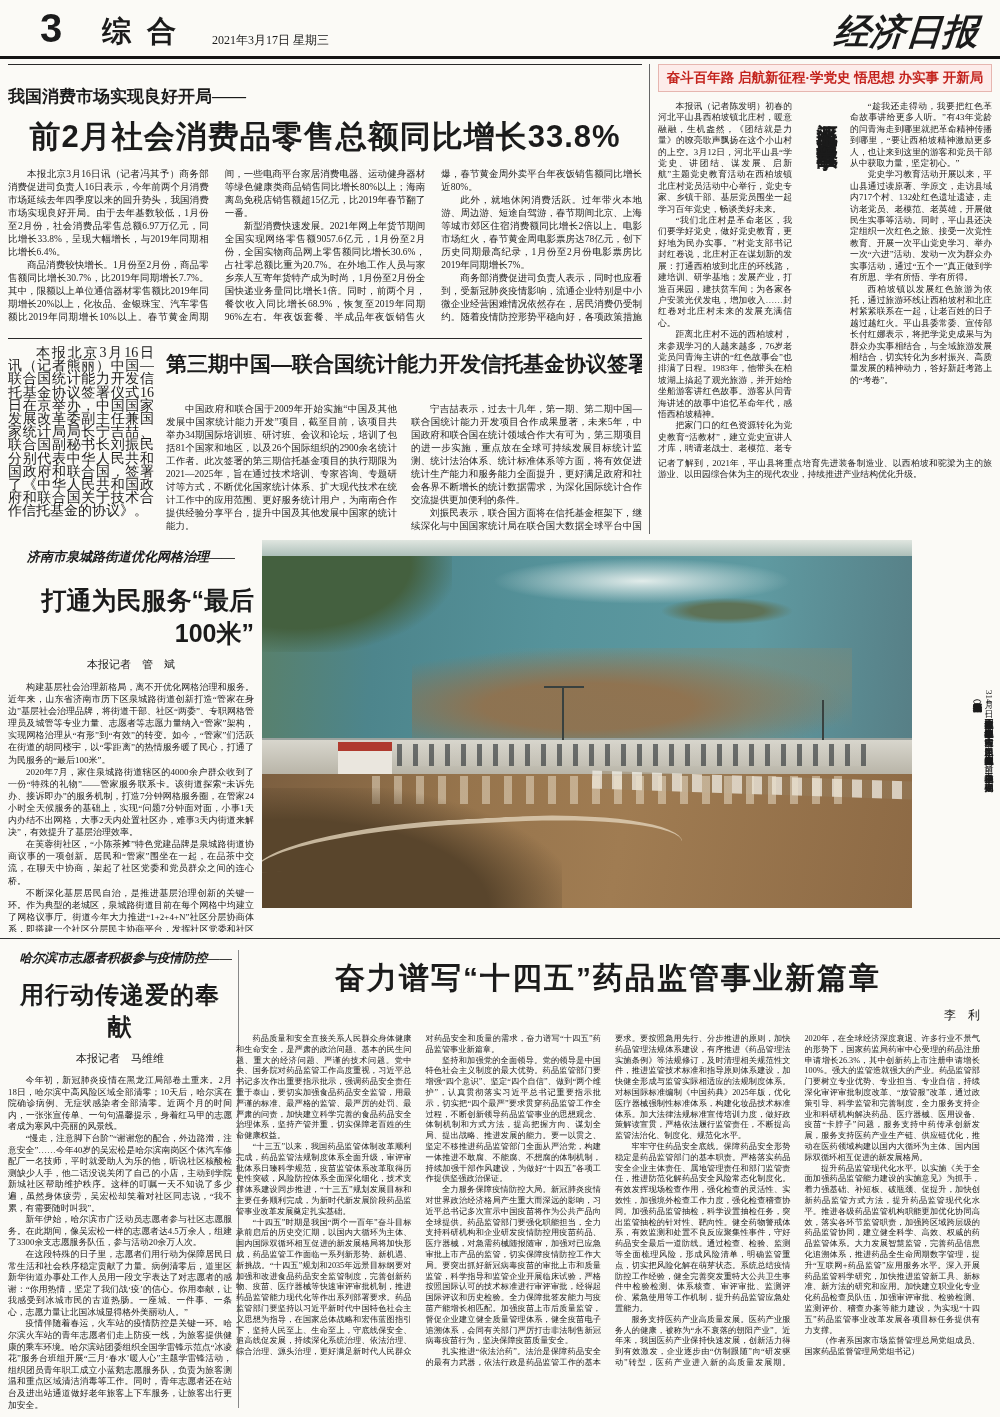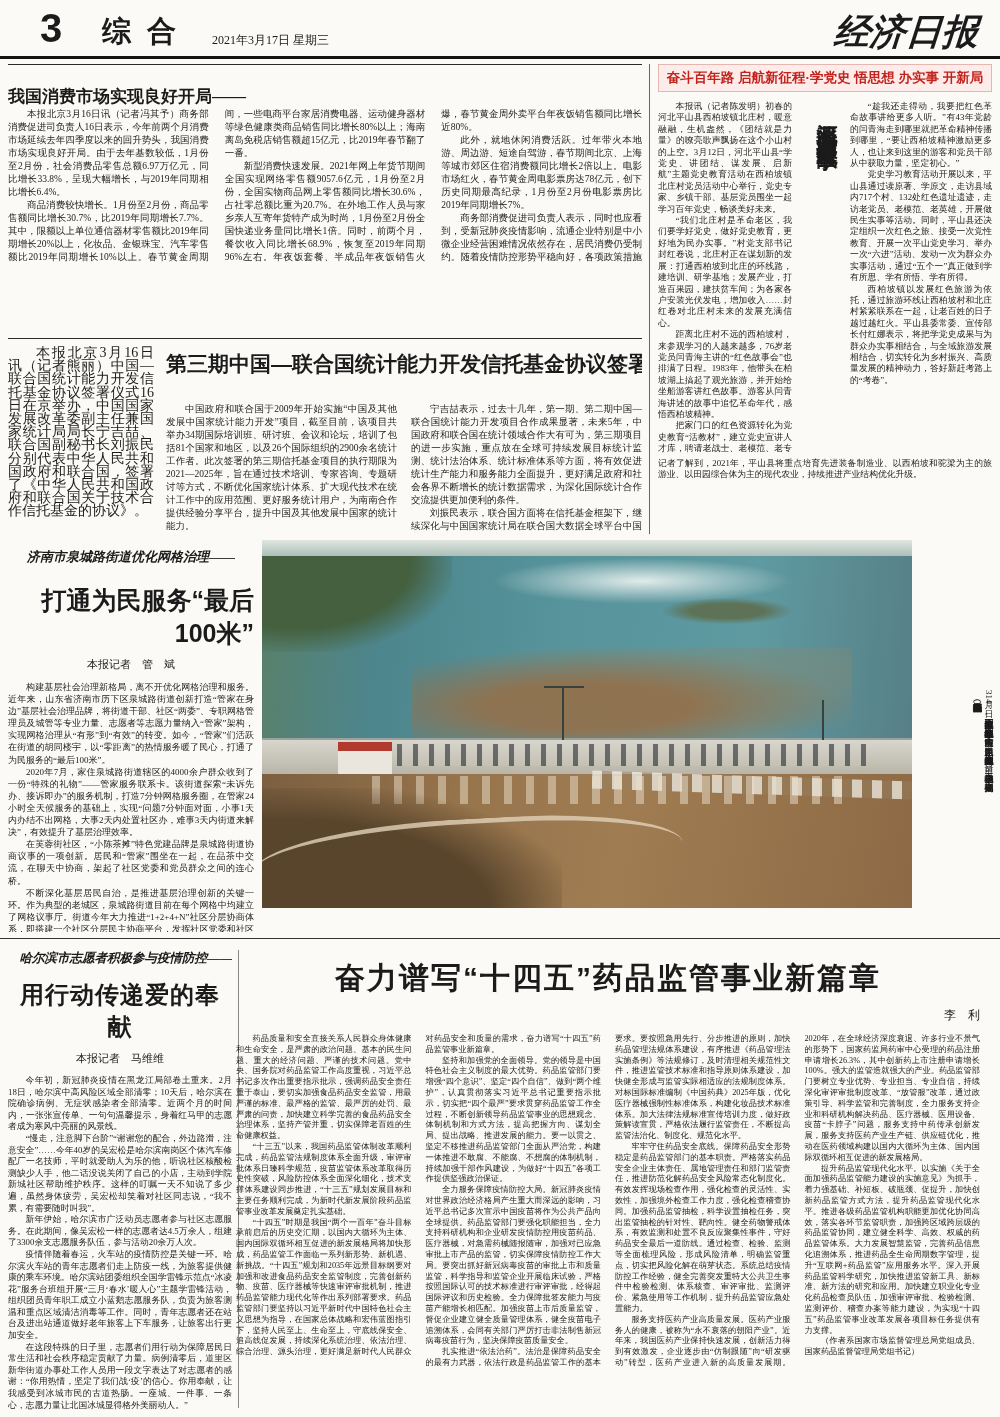--- a/index.html
+++ b/index.html
@@ -92,20 +92,21 @@
   <div class="header">
     <div class="pagenum">3</div>
     <div class="section">综合</div>
     <div class="dateline">2021年3月17日 星期三</div>
     <div class="masthead">经济日报</div>
   </div>
   <div class="header-rule"></div>
 
   <div class="art1">
     <div class="kicker">我国消费市场实现良好开局——</div>
+    <h1>前2月社会消费品零售总额同比增长33.8%</h1>
     <div class="body">
         <p class="para">本报北京3月16日讯（记者冯其予）商务部消费促进司负责人16日表示，今年前两个月消费市场延续去年四季度以来的回升势头，我国消费市场实现良好开局。由于去年基数较低，1月份至2月份，社会消费品零售总额6.97万亿元，同比增长33.8%，呈现大幅增长，与2019年同期相比增长6.4%。</p>
         <p class="para">商品消费较快增长。1月份至2月份，商品零售额同比增长30.7%，比2019年同期增长7.7%。其中，限额以上单位通信器材零售额比2019年同期增长20%以上，化妆品、金银珠宝、汽车零售额比2019年同期增长10%以上。春节黄金周期间，一些电商平台家居消费电器、运动健身器材等绿色健康类商品销售同比增长80%以上；海南离岛免税店销售额超15亿元，比2019年春节翻了一番。</p>
         <p class="para">新型消费快速发展。2021年网上年货节期间全国实现网络零售额9057.6亿元，1月份至2月份，全国实物商品网上零售额同比增长30.6%，占社零总额比重为20.7%。在外地工作人员与家乡亲人互寄年货特产成为时尚，1月份至2月份全国快递业务量同比增长1倍。同时，前两个月，餐饮收入同比增长68.9%，恢复至2019年同期96%左右。年夜饭套餐、半成品年夜饭销售火爆，春节黄金周外卖平台年夜饭销售额同比增长近80%。</p>
         <p class="para">此外，就地休闲消费活跃。过年带火本地游、周边游、短途自驾游，春节期间北京、上海等城市郊区住宿消费额同比增长2倍以上。电影市场红火，春节黄金周电影票房达78亿元，创下历史同期最高纪录，1月份至2月份电影票房比2019年同期增长7%。</p>
         <p class="para">商务部消费促进司负责人表示，同时也应看到，受新冠肺炎疫情影响，流通企业特别是中小微企业经营困难情况依然存在，居民消费仍受制约。随着疫情防控形势平稳向好，各项政策措施落地见效，预计后期消费市场总体将继续呈现恢复性增长态势。</p>
       </div>
   </div>
   <div class="rule1"></div>
 
@@ -182,22 +183,22 @@
   <div class="rule-bottom"></div>
 
   <div class="art5">
     <div class="kicker">哈尔滨市志愿者积极参与疫情防控——</div>
     <h2>用行动传递爱的奉献</h2>
     <div class="byline">本报记者　马维维</div>
     <div class="body">
         <p class="para">今年初，新冠肺炎疫情在黑龙江局部卷土重来。2月18日，哈尔滨中高风险区域全部清零；10天后，哈尔滨在院确诊病例、无症状感染者全部清零。近两个月的时间内，一张张宣传单、一句句温馨提示，身着红马甲的志愿者成为寒风中亮丽的风景线。</p>
         <p class="para">“慢走，注意脚下台阶”“谢谢您的配合，外边路滑，注意安全”……今年40岁的吴宏松是哈尔滨南岗区个体汽车修配厂一名技师，平时就爱助人为乐的他，听说社区核酸检测缺少人手，他二话没说关闭了自己的小店，主动到学院新城社区帮助维护秩序。这样的叮嘱一天不知说了多少遍，虽然身体疲劳，吴宏松却笑着对社区同志说，“我不累，有需要随时叫我”。</p>
         <p class="para">新年伊始，哈尔滨市广泛动员志愿者参与社区志愿服务。在此期间，像吴宏松一样的志愿者达4.5万余人，组建了3300余支志愿服务队伍，参与活动20余万人次。</p>
+        <p class="para">在这段特殊的日子里，志愿者们用行动为保障居民日常生活和社会秩序稳定贡献了力量。病例清零后，道里区新华街道办事处工作人员用一段文字表达了对志愿者的感谢：“你用热情，坚定了我们战‘疫’的信心。你用奉献，让我感受到冰城市民的古道热肠。一座城、一件事、一条心，志愿力量让北国冰城显得格外美丽动人。”</p>
         <p class="para">疫情伴随着春运，火车站的疫情防控是关键一环。哈尔滨火车站的青年志愿者们走上防疫一线，为旅客提供健康的乘车环境。哈尔滨站团委组织全国学雷锋示范点“冰凌花”服务台班组开展“三月‘春水’暖人心”主题学雷锋活动，组织团员青年职工成立小蓝鹅志愿服务队，负责为旅客测温和重点区域清洁消毒等工作。同时，青年志愿者还在站台及进出站通道做好老年旅客上下车服务，让旅客出行更加安全。</p>
-        <p class="para">在这段特殊的日子里，志愿者们用行动为保障居民日常生活和社会秩序稳定贡献了力量。病例清零后，道里区新华街道办事处工作人员用一段文字表达了对志愿者的感谢：“你用热情，坚定了我们战‘疫’的信心。你用奉献，让我感受到冰城市民的古道热肠。一座城、一件事、一条心，志愿力量让北国冰城显得格外美丽动人。”</p>
       </div>
   </div>
   <div class="vrule-bottom"></div>
 
   <div class="art6">
     <h1>奋力谱写“十四五”药品监管事业新篇章</h1>
     <div class="author">李　利</div>
     <div class="body">
       <div>
           <p class="para">药品质量和安全直接关系人民群众身体健康和生命安全，是严肃的政治问题、基本的民生问题、重大的经济问题、严谨的技术问题。党中央、国务院对药品监管工作高度重视，习近平总书记多次作出重要指示批示，强调药品安全责任重于泰山，要切实加强食品药品安全监管，用最严谨的标准、最严格的监管、最严厉的处罚、最严肃的问责，加快建立科学完善的食品药品安全治理体系，坚持产管并重，切实保障老百姓的生命健康权益。</p>

